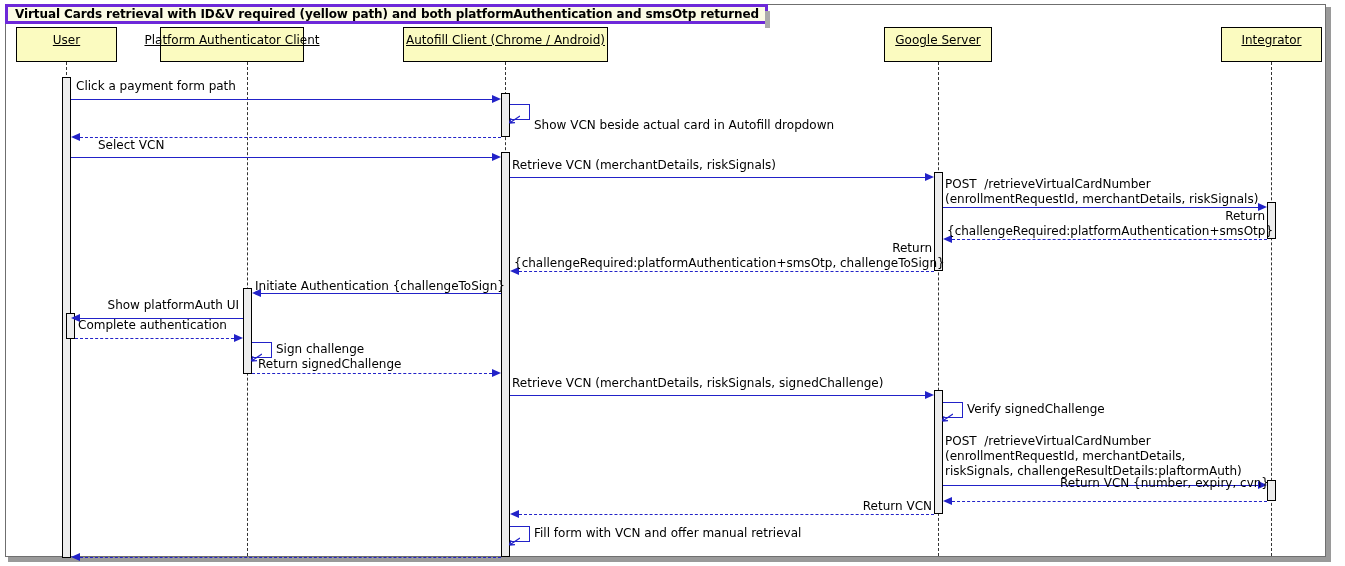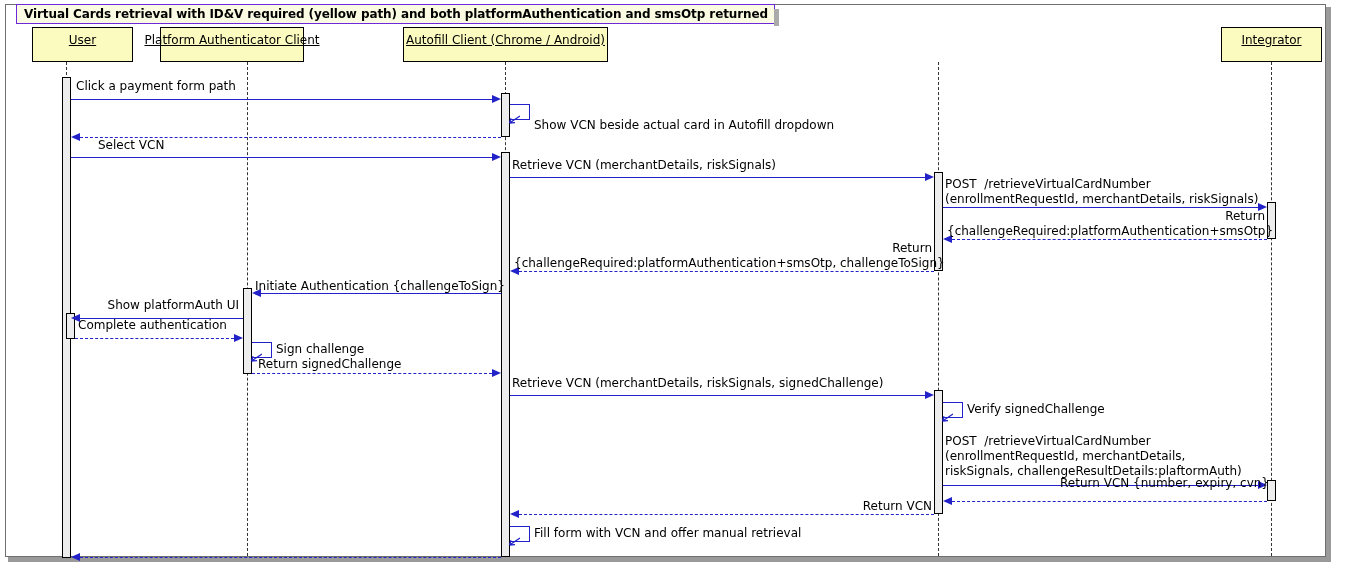--- a/index.html
+++ b/index.html
@@ -31,25 +31,25 @@
     width: 1321px;
     height: 553px;
     background: #ffffff;
     border: 1px solid #6f6f6f;
     box-sizing: border-box;
     z-index: 1;
   }
   
   .title-tab {
     position: absolute;
-    left: 16px;
+    left: 5px;
     top: 4px;
     height: 20px;
     background: #fbfbe4;
-    border: 1px solid #6d28d9;
+    border: 3px solid #6d28d9;
     box-sizing: border-box;
     padding: 0 6px 0 7px;
     display: flex;
     align-items: center;
     z-index: 6;
     font-size: 12px;
     font-weight: bold;
     color: #000000;
     white-space: nowrap;
     letter-spacing: -0.1px;
@@ -160,32 +160,35 @@
   <div class="title-tab">
     <span>Virtual Cards retrieval with ID&amp;V required (yellow path) and both platformAuthentication and smsOtp returned</span>
   </div>
 
   <div class="lifeline" style="left:66px;  top:62px; height:494px;"></div>
   <div class="lifeline" style="left:247px; top:62px; height:494px;"></div>
   <div class="lifeline" style="left:505px; top:62px; height:494px;"></div>
   <div class="lifeline" style="left:938px; top:62px; height:494px;"></div>
   <div class="lifeline" style="left:1271px;top:62px; height:494px;"></div>
 
-  <div class="participant" style="left:32px; top:27px; width:101px; height:35px;">
+  <div class="participant" style="left:16px; top:27px; width:101px; height:35px;">
     <span>User</span>
   </div>
 
   <div class="participant" style="left:160px; top:27px; width:144px; height:35px;">
     <span>Platform Authenticator Client</span>
   </div>
 
   <div class="participant" style="left:403px; top:27px; width:205px; height:35px;">
     <span>Autofill Client (Chrome / Android)</span>
   </div>
 
+  <div class="participant" style="left:884px; top:27px; width:108px; height:35px;">
+    <span>Google Server</span>
+  </div>
 
   <div class="participant" style="left:1221px; top:27px; width:101px; height:35px;">
     <span>Integrator</span>
   </div>
 
   <div class="activation" style="left:62px; top:77px; width:9px; height:481px;"></div>
 
   <div class="activation" style="left:66px; top:313px; width:9px; height:26px;"></div>
 
   <div class="activation" style="left:243px; top:288px; width:9px; height:86px;"></div>

